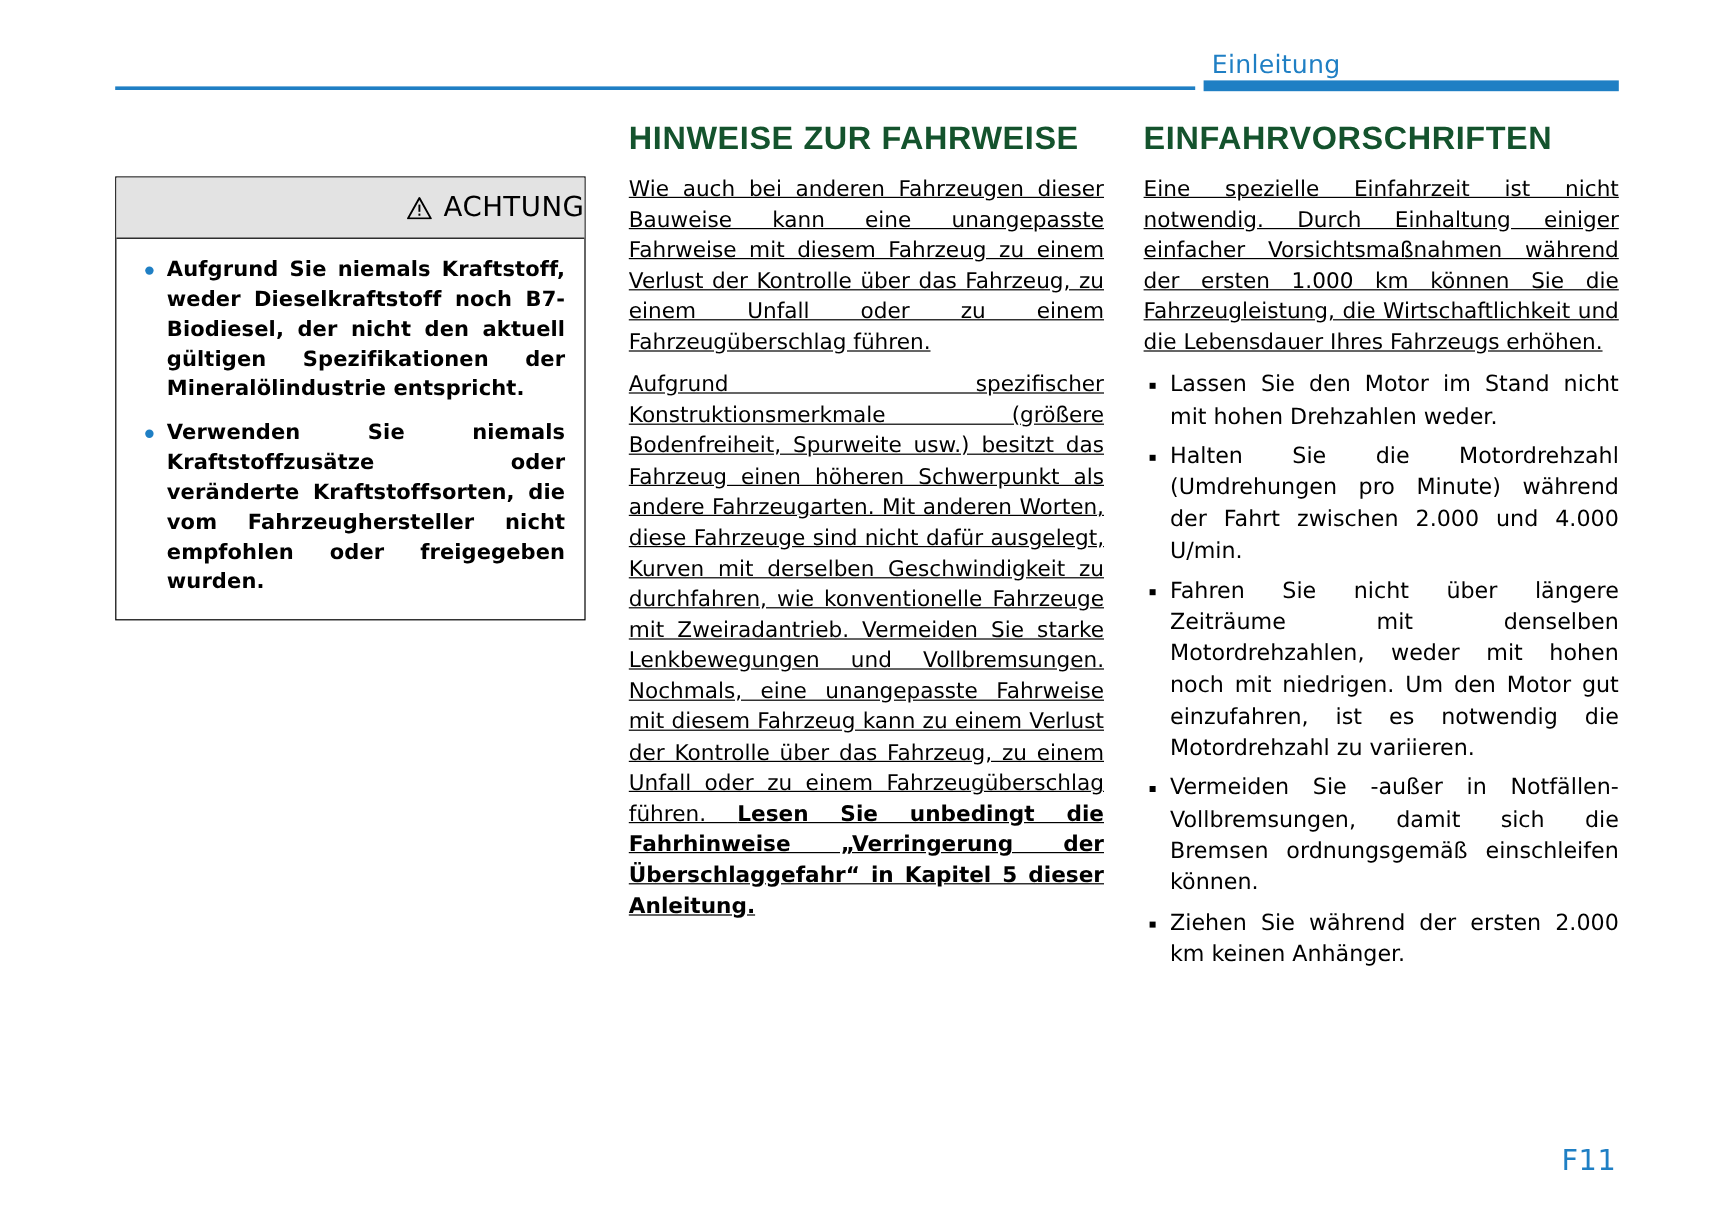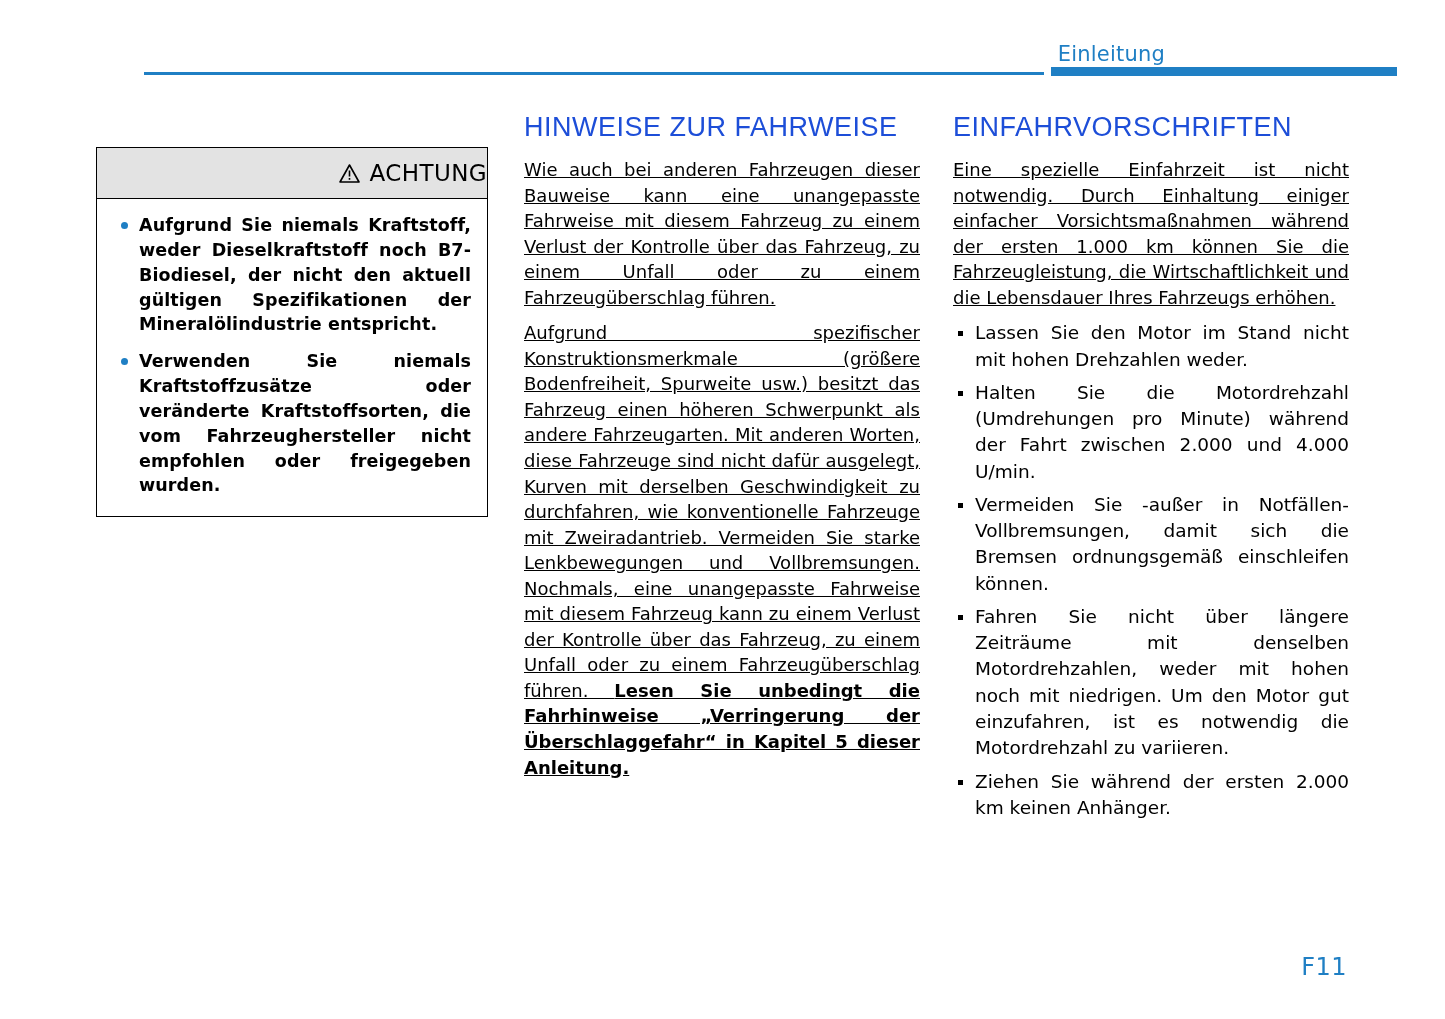--- a/index.html
+++ b/index.html
@@ -21,21 +21,20 @@
     width: 1445px;
     height: 1019px;
   }
 
   
   .header {
     position: absolute;
     left: 0; top: 0;
     width: 1217px;
     height: 80px;
-    margin-left: 48px;
   }
   .header-title {
     position: absolute;
     right: 100px;
     top: 42px;
     font-size: 21px;
     color: #1f7fc4;
     font-family: "DejaVu Sans", sans-serif;
     letter-spacing: 0.2px;
   }
@@ -121,25 +120,25 @@
     top: 9px;
     width: 7px;
     height: 7px;
     border-radius: 50%;
     background: #1f7fc4;
   }
 
   
   .section-heading {
     font-size: 27px;
-    color: #1d4ed8;
+    color: #14532d;
     font-family: "Liberation Sans", sans-serif;
-    font-weight: normal;
+    font-weight: bold;
     letter-spacing: 0.5px;
-    margin: 16px 0 14px 0;
+    margin: 4px 0 14px 0;
     white-space: nowrap;
   }
 
   
   p.body {
     font-size: 18px;
     line-height: 1.42;
     margin: 0 0 10px 0;
     text-align: justify;
     text-align-last: left;
@@ -233,28 +232,28 @@
       <li>
         <span class="sq"></span>
         <span>Lassen Sie den Motor im Stand nicht mit hohen Drehzahlen weder.</span>
       </li>
       <li>
         <span class="sq"></span>
         <span>Halten Sie die Motordrehzahl (Umdrehungen pro Minute) während der Fahrt zwischen 2.000 und 4.000 U/min.</span>
       </li>
       <li>
         <span class="sq"></span>
+        <span>Fahren Sie nicht über längere Zeiträume mit denselben Motordrehzahlen, weder mit hohen noch mit niedrigen. Um den Motor gut einzufahren, ist es notwendig die Motordrehzahl zu variieren.</span>
+      </li>
+      <li>
+        <span class="sq"></span>
         <span>Vermeiden Sie -außer in Notfällen- Vollbremsungen, damit sich die Bremsen ordnungsgemäß einschleifen können.</span>
       </li>
       <li>
         <span class="sq"></span>
-        <span>Fahren Sie nicht über längere Zeiträume mit denselben Motordrehzahlen, weder mit hohen noch mit niedrigen. Um den Motor gut einzufahren, ist es notwendig die Motordrehzahl zu variieren.</span>
-      </li>
-      <li>
-        <span class="sq"></span>
         <span>Ziehen Sie während der ersten 2.000 km keinen Anhänger.</span>
       </li>
     </ul>
   </div>
 
   <div class="footer-page">F11</div>
 
 </div>
 
 </body></html>

